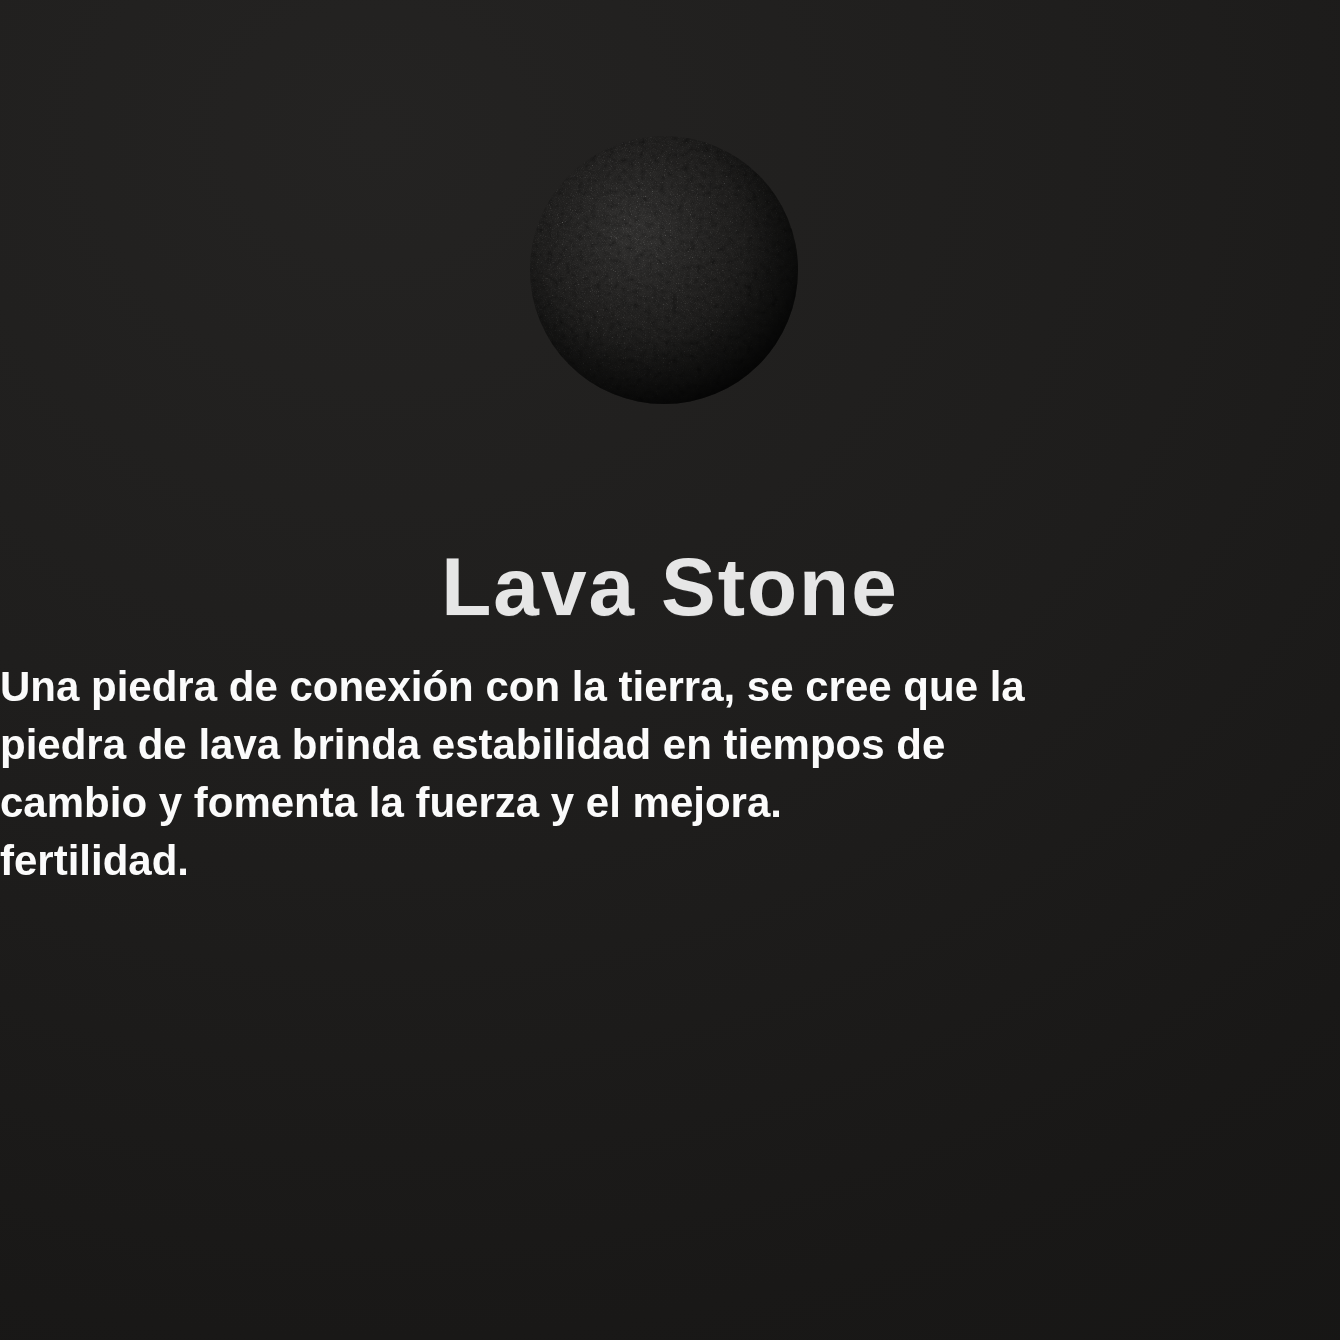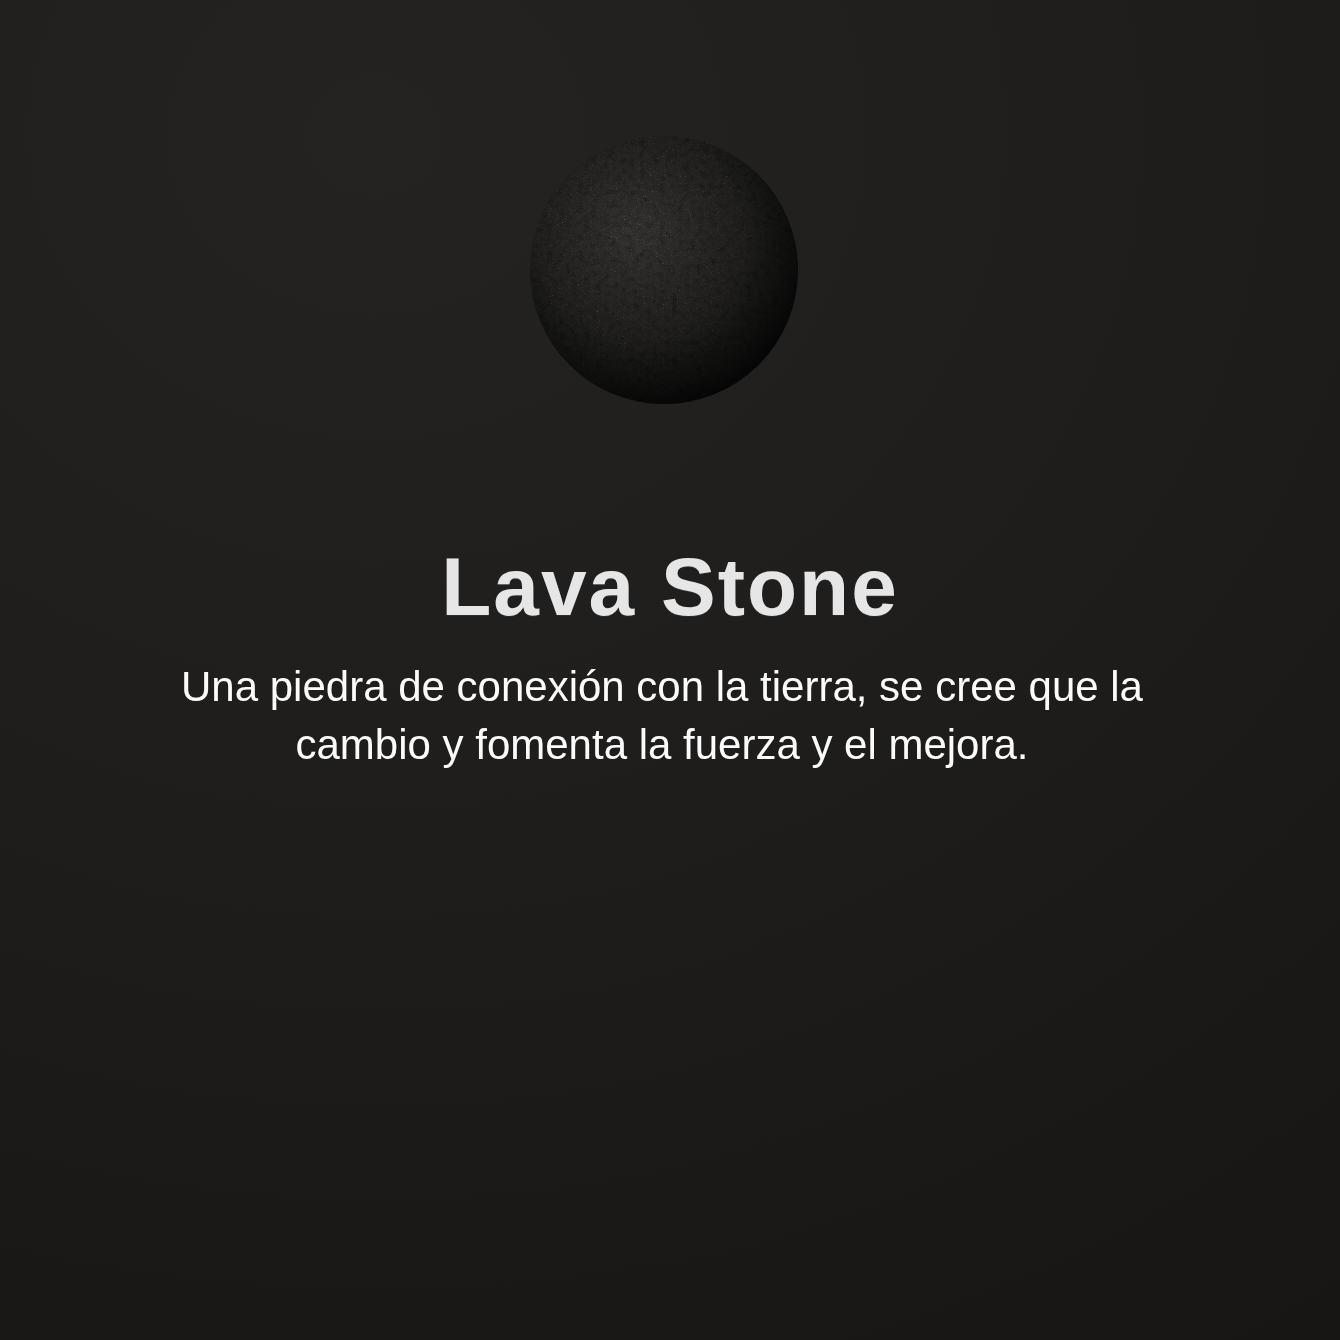--- a/index.html
+++ b/index.html
@@ -34,24 +34,23 @@
     font-weight: 700;
     letter-spacing: 2px;
     color: #e6e6e6;
     text-shadow: 0 1px 0 rgba(255,255,255,0.06);
   }
   .desc {
     position: absolute;
     left: 0;
     right: 16px;
     top: 658px;
-    text-align: center;
     font-size: 42px;
     line-height: 58px;
-    font-weight: 400;
+    font-weight: 700;
     color: #fbfbfb;
   }
   .desc .line { display: block; }
 </style>
 </head>
 <body>
 
 <div class="poster">
 
   <div class="stone-wrap">
@@ -104,16 +103,18 @@
       </g>
       <circle cx="136" cy="136" r="134" fill="#000000" filter="url(#pits)" opacity="0.55"></circle>
       <circle cx="136" cy="136" r="134" fill="url(#edge)"></circle>
     </svg>
   </div>
 
   <h1 class="title">Lava Stone</h1>
 
   <div class="desc">
     <span class="line">Una piedra de conexión con la tierra, se cree que la</span>
+    <span class="line">piedra de lava brinda estabilidad en tiempos de</span>
     <span class="line">cambio y fomenta la fuerza y el mejora.</span>
+    <span class="line">fertilidad.</span>
   </div>
 
 </div>
 
 </body></html>

